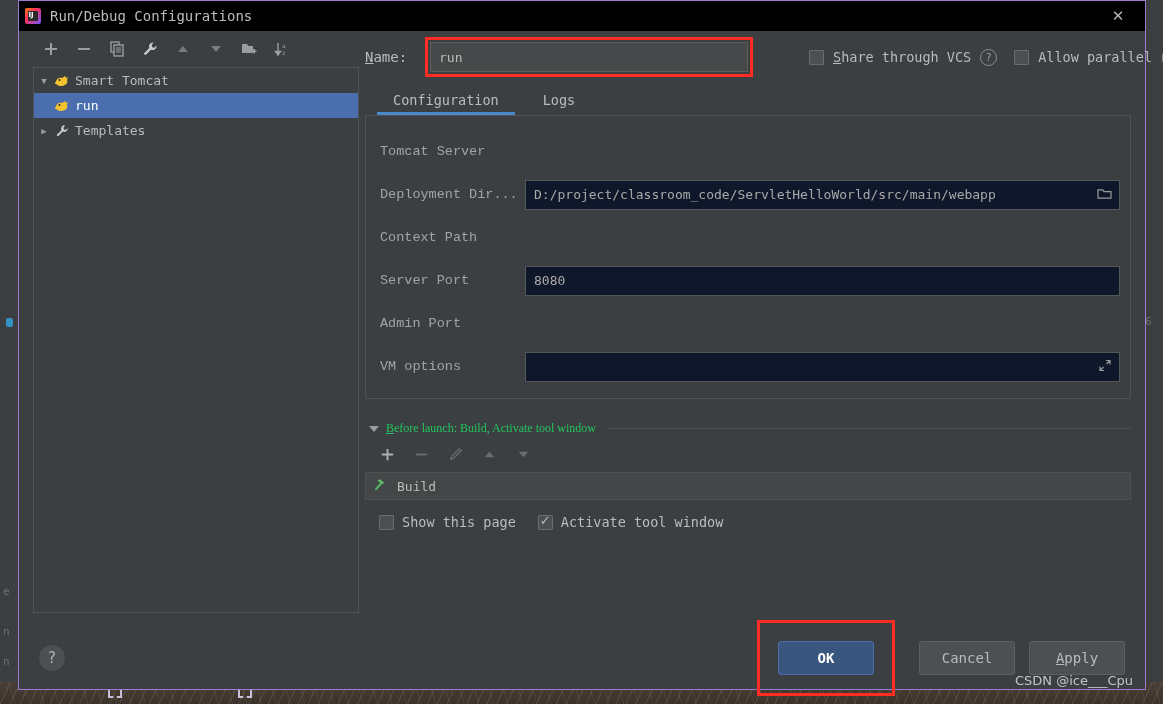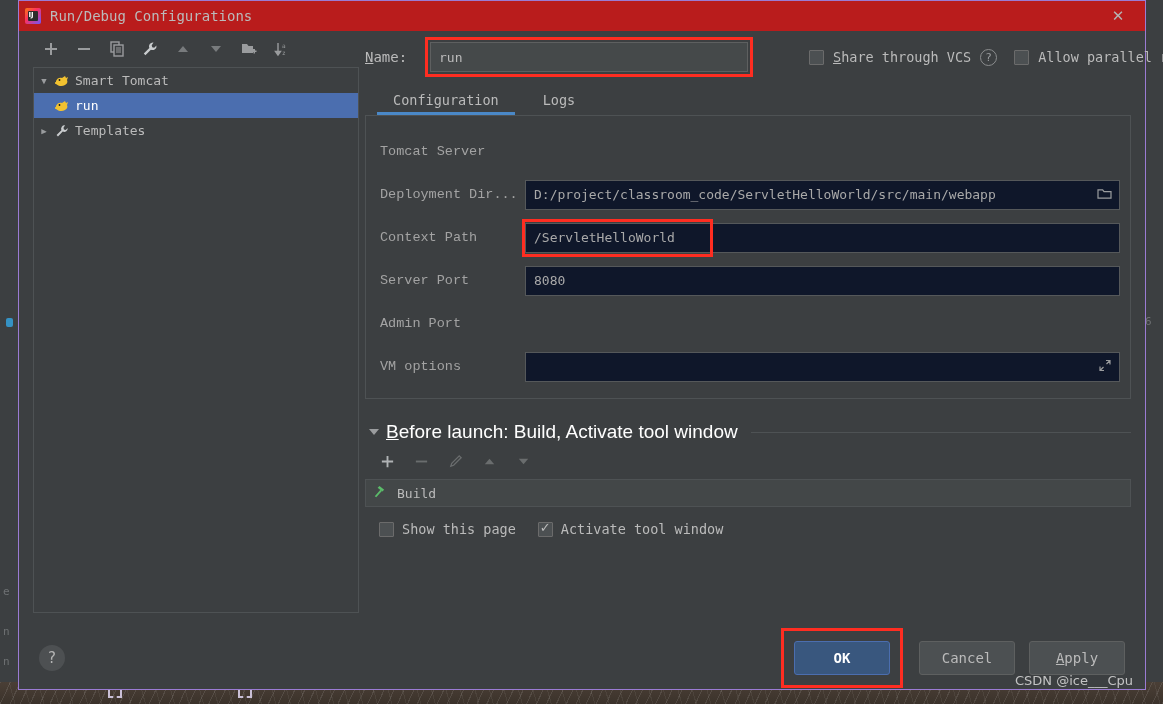--- a/index.html
+++ b/index.html
@@ -55,21 +55,21 @@
     position: absolute; left: 18px; top: 0px;
     width: 1128px; height: 690px;
     background: #3c3f41;
     border: 1px solid #9b7bd4;
     display: flex; flex-direction: column;
   }
   .titlebar {
     height: 30px; flex: none;
     display: flex; align-items: center;
     padding-left: 6px;
-    background: #b91c1c;
+    background: #000000;
     position: relative;
   }
   .ij-icon {
     width: 16px; height: 16px; flex: none;
     background: linear-gradient(135deg, #f97a12 0%, #fe315d 40%, #6b57ff 100%);
     border-radius: 2px;
     position: relative;
     margin-right: 9px;
   }
   .ij-icon::after {
@@ -232,22 +232,22 @@
   .bl-header {
     display: flex; align-items: center; gap: 7px;
     margin-top: 22px; padding-left: 4px;
   }
   .bl-tri {
     width: 0; height: 0; border-left: 5px solid transparent;
     border-right: 5px solid transparent; border-top: 6px solid #9a9c9e;
     flex: none; cursor: pointer;
   }
   .bl-title {
-    color: #ffffff; font-size: 19px; white-space: nowrap;
-    font-family: Liberation Sans, sans-serif;
+    color: #22c55e; font-size: 12px; white-space: nowrap;
+    font-family: Liberation Serif, serif;
   }
   .bl-title u { text-decoration: underline; }
   .bl-line { flex: 1; height: 1px; background: #4e5254; margin-left: 6px; }
   .bl-toolbar { display: flex; align-items: center; gap: 18px; height: 36px; padding-left: 14px; }
   .bl-tb-ico {
     width: 16px; height: 16px; display: flex; align-items: center; justify-content: center;
     color: #9a9c9e; font-size: 15px; cursor: pointer;
     font-family: "DejaVu Sans", sans-serif;
   }
   .bl-tb-ico.dim { color: #6a6d6e; }
@@ -274,21 +274,21 @@
     height: 34px; min-width: 96px; padding: 0 16px;
     display: flex; align-items: center; justify-content: center;
     color: #bbbbbb; font-size: 14px; cursor: pointer;
     background: #4c5052; border: 1px solid #5e6060; border-radius: 3px;
     font-family: "DejaVu Sans Mono", monospace;
   }
   .btn.primary {
     background: #39577e; border: 1px solid #4b6eaf; color: #ffffff; font-weight: bold;
   }
   .btn u { text-decoration: underline; }
-  .ok-wrap { border: 3px solid #ff2d21; padding: 10px; margin-right: 16px; }
+  .ok-wrap { border: 3px solid #ff2d21; padding: 18px; margin-right: 24px; }
   .btn-gap { width: 14px; }
   .watermark {
     position: absolute; right: 12px; bottom: 1px;
     color: #cfcfcf; font-size: 13px; opacity: 0.92;
     font-family: "DejaVu Sans", sans-serif; pointer-events: none;
   }
 </style>
 </head>
 <body>
 
@@ -447,26 +447,20 @@
                 <svg width="15" height="13" viewBox="0 0 16 14">
                   <path d="M1 3h5l1.5 2H15v7H1z" fill="none" stroke="#9a9c9e" stroke-width="1.3"></path>
                 </svg>
               </span>
             </div>
           </div>
         </div>
 
         <div class="form-row">
           <div class="form-label">Context Path</div>
-          <div class="ctx-wrap">
-            <div class="ro-field">
-              <span>/ServletHelloWorld</span>
-            </div>
-            <div class="ctx-redbox"></div>
-          </div>
         </div>
 
         <div class="form-row">
           <div class="form-label">Server Port</div>
           <div class="field-area">
             <div class="ro-field">8080</div>
           </div>
         </div>
 
         <div class="form-row">

